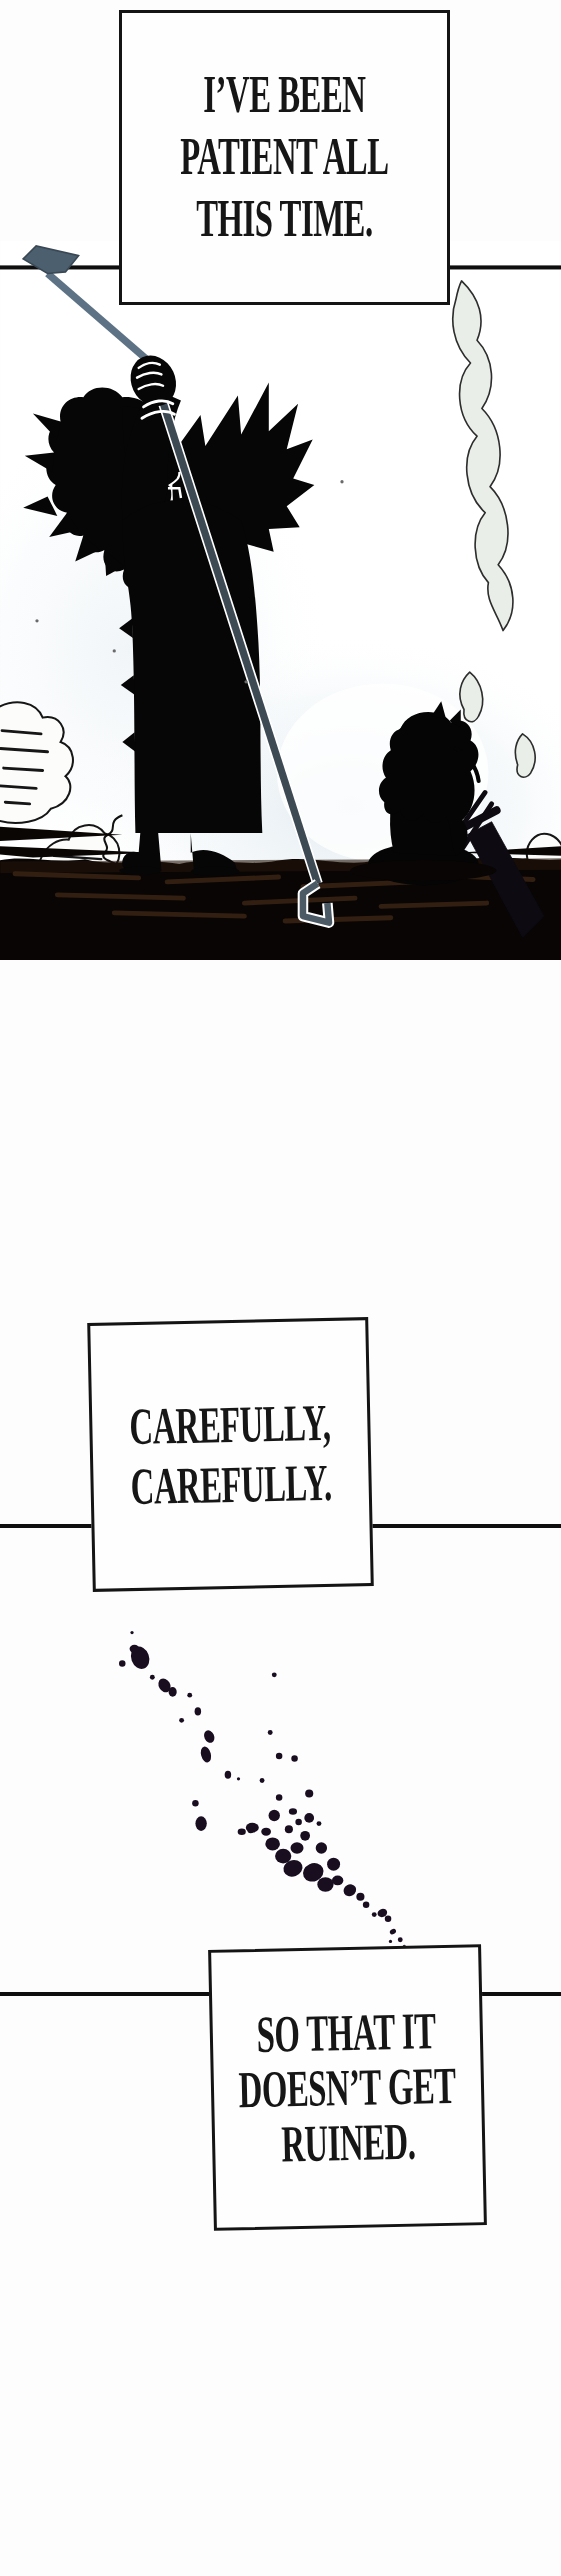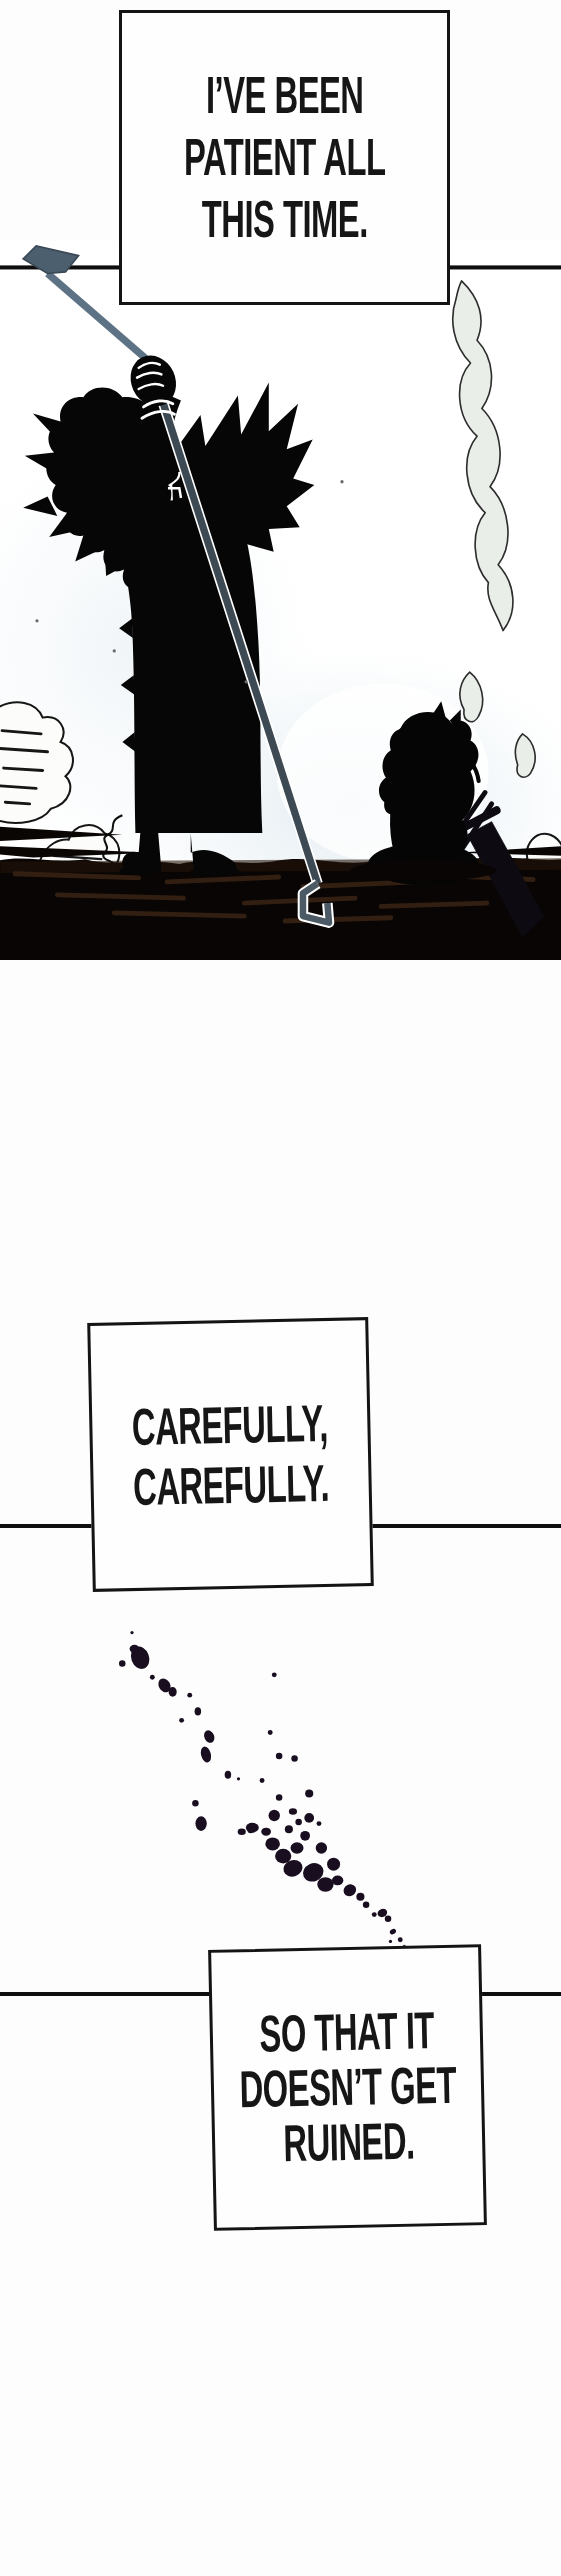--- a/index.html
+++ b/index.html
@@ -1,17 +1,17 @@
 <!DOCTYPE html>
 <html style="font-size:13px"><head>
 <meta charset="utf-8">
 <style>
   html,body{margin:0;padding:0;background:#fdfdfd;}
   .page{position:relative;width:562px;height:2576px;background:#fdfdfd;overflow:hidden;
-        font-family:Liberation Sans, sans-serif;}
+        font-family:Liberation Serif, serif;}
   .scene-svg{position:absolute;left:0;top:241px;width:562px;height:719px;z-index:0;display:block;}
   .panel-line{position:absolute;left:0;width:562px;height:4.1px;background:#0e0e0e;z-index:1;}
   .panel-line-2{top:1524px;}
   .panel-line-3{top:1992px;}
   .splatter-svg{position:absolute;left:106px;top:1624px;width:317px;height:326px;z-index:1;display:block;}
   .speech-box{position:absolute;box-sizing:border-box;background:#fefefe;border:3.3px solid #141414;
               display:flex;flex-direction:column;align-items:center;justify-content:center;z-index:2;}
   .speech-box-1{left:119px;top:9.8px;width:331px;height:295px;}
   .speech-box-2{left:90px;top:1320px;width:281px;height:269px;transform:rotate(-1.2deg);}
   .speech-box-3{left:211px;top:1947px;width:273px;height:281px;transform:rotate(-1.2deg);}

